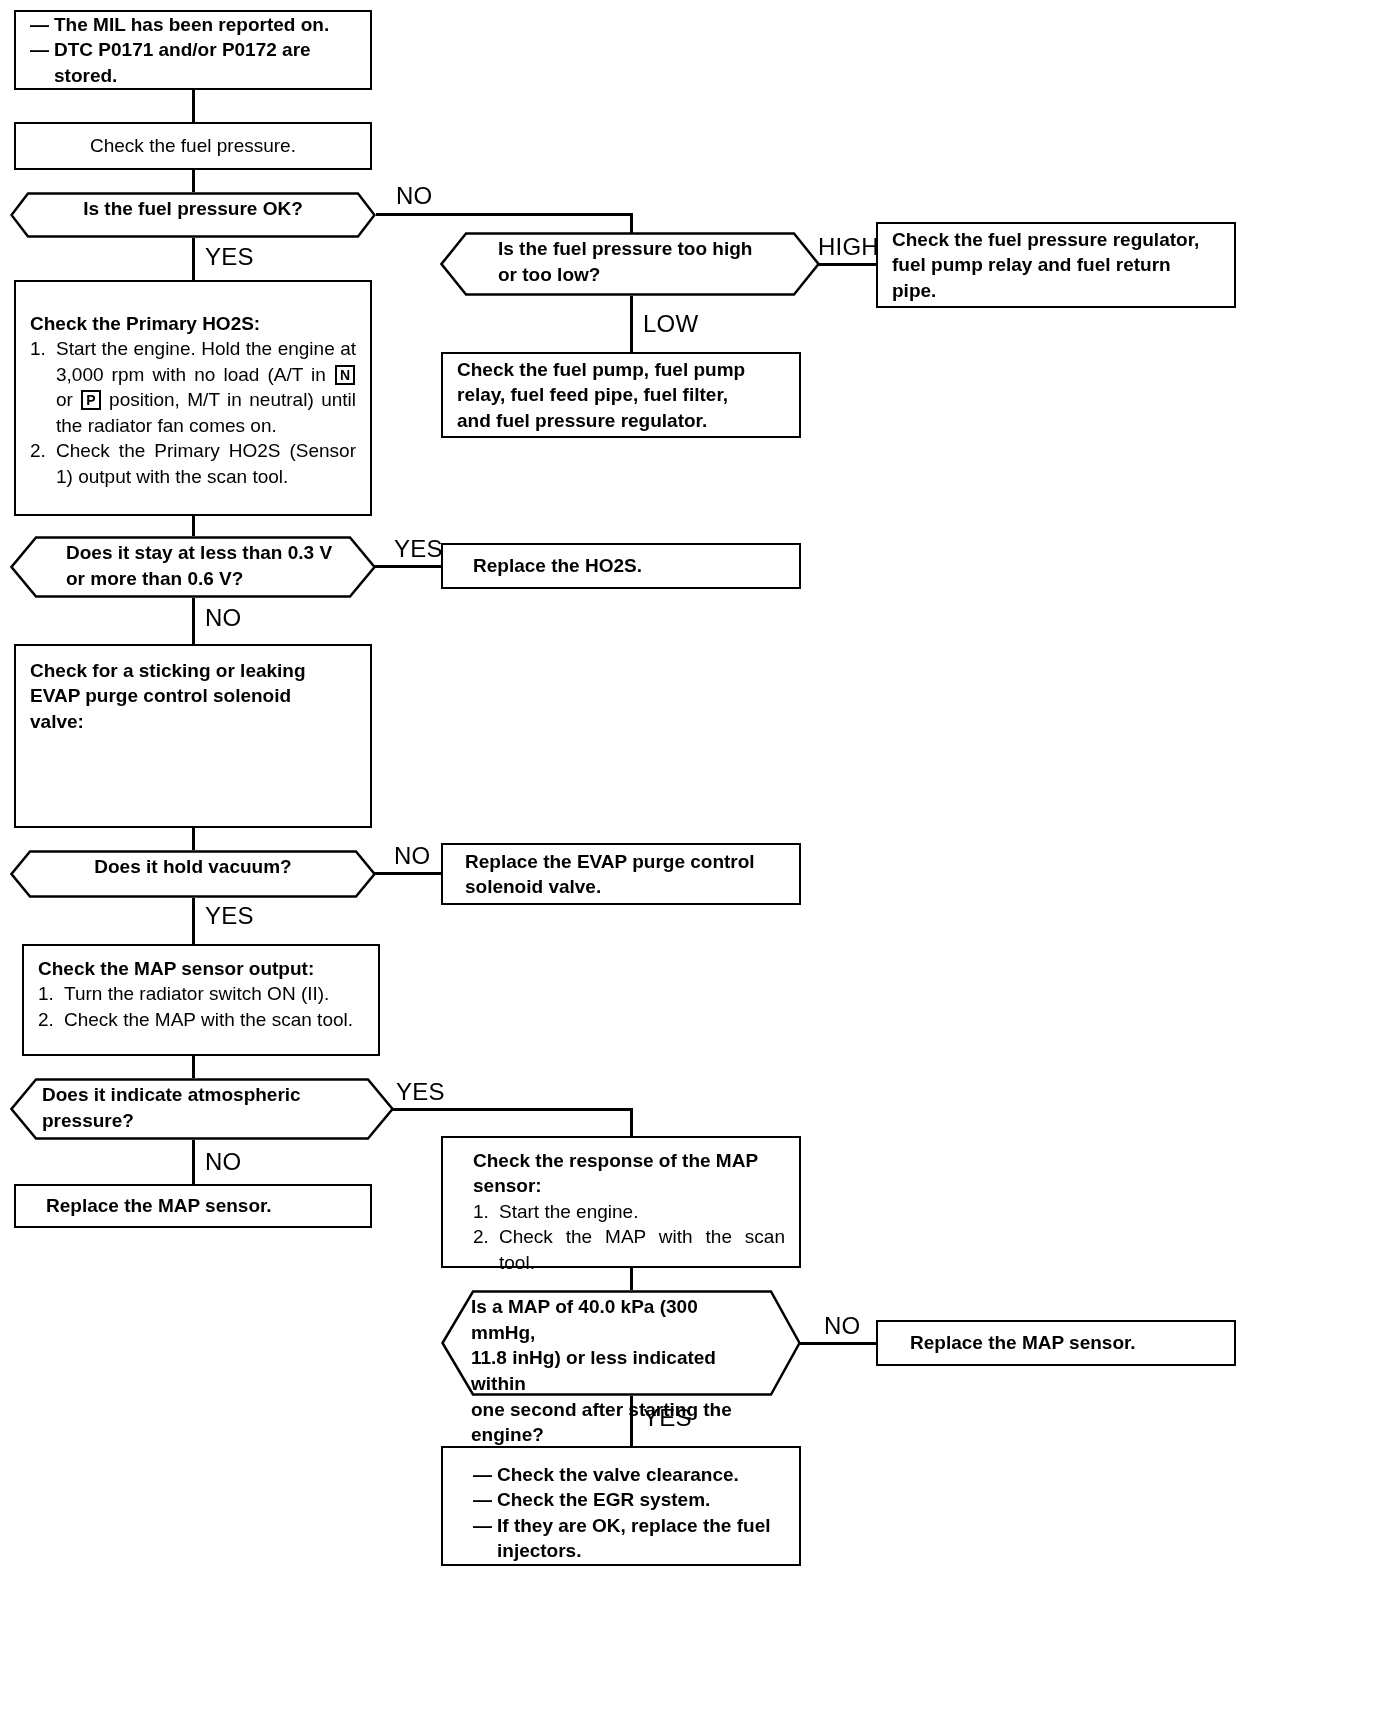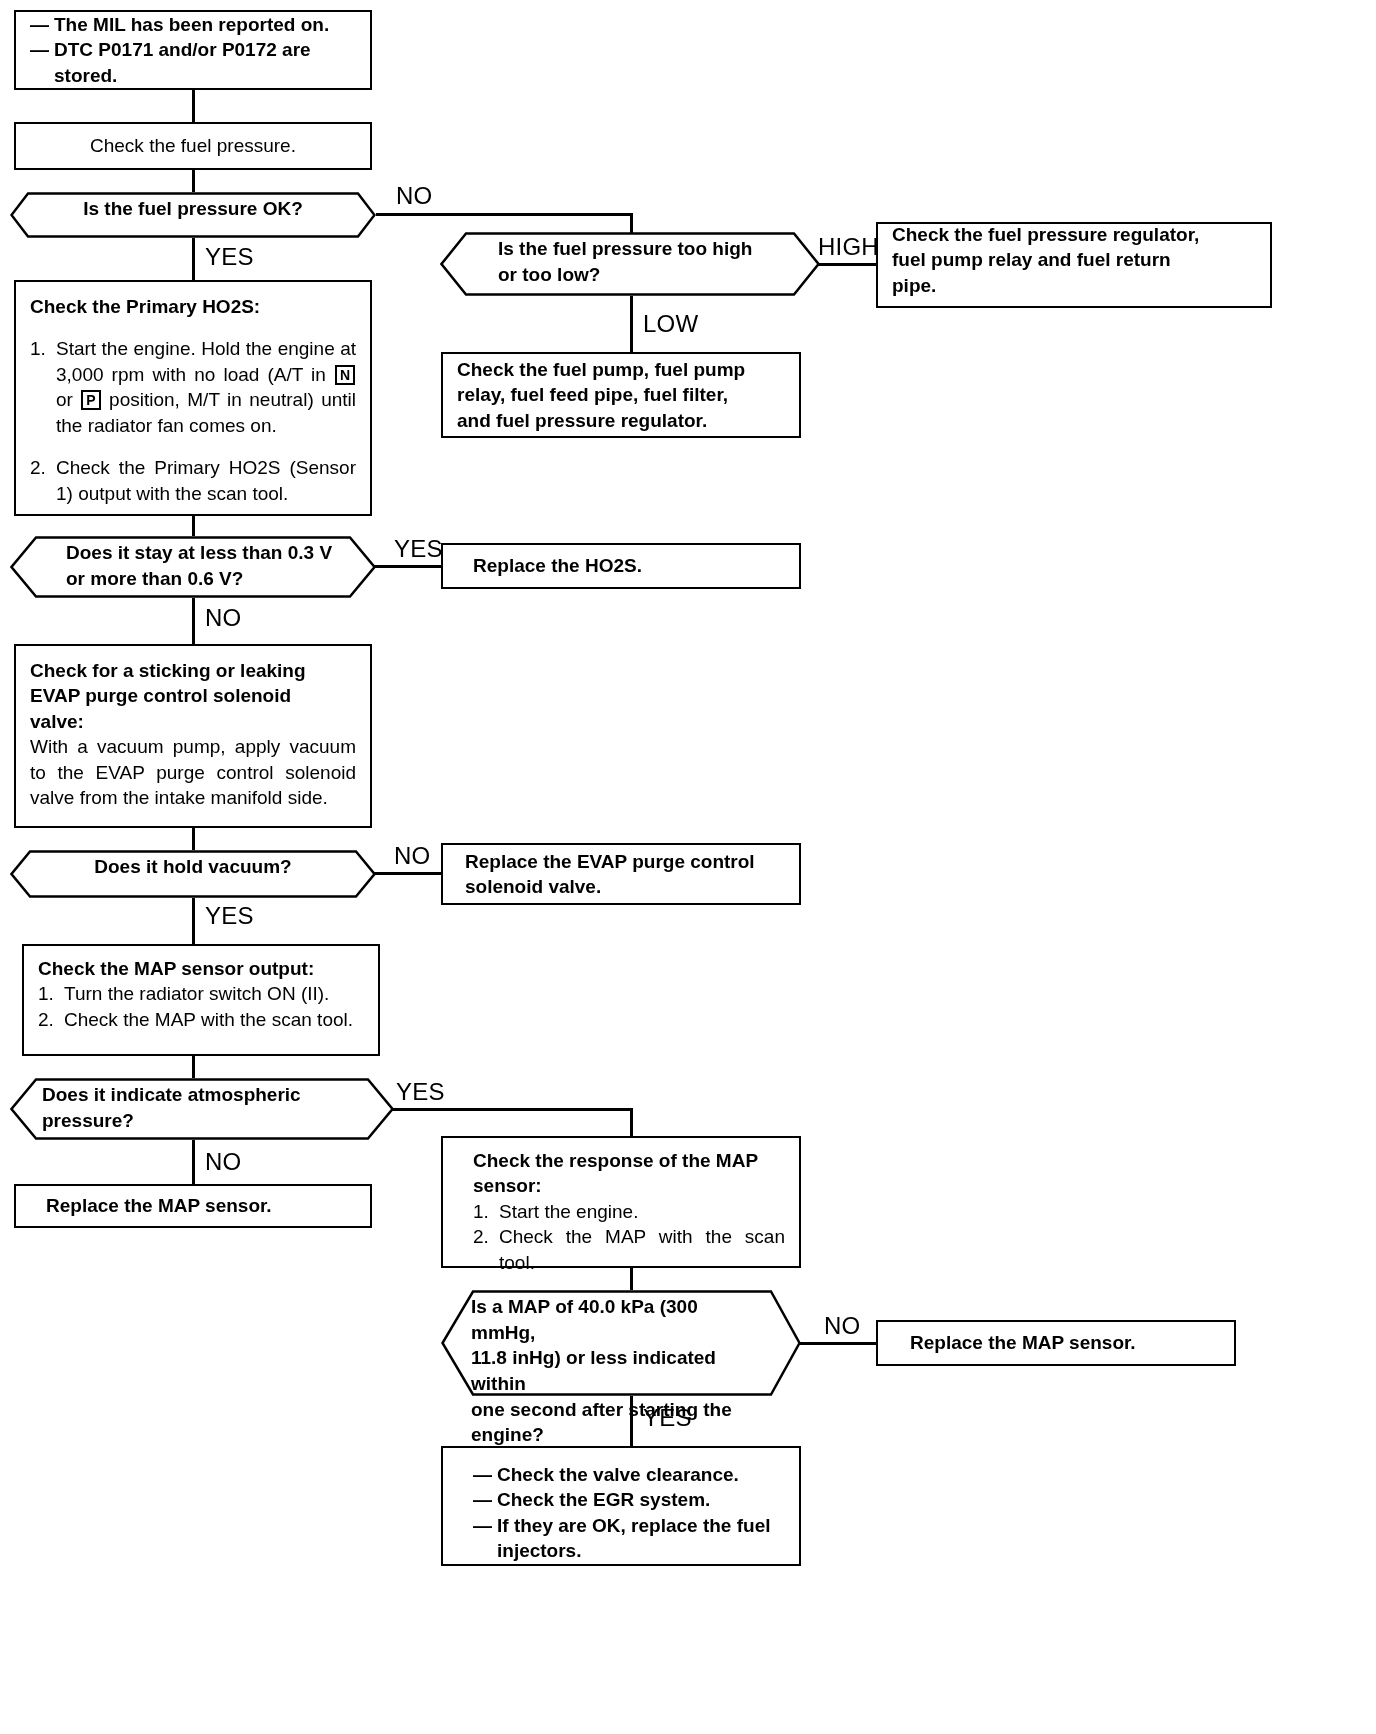--- a/index.html
+++ b/index.html
@@ -151,36 +151,36 @@
     </svg>
     <div class="hextext" style="padding-left:58px; padding-right:40px;">
       <span>Is the fuel pressure too high</span>
       <span>or too low?</span>
     </div>
   </div>
 
   <div class="ln" style="left:818px; top:263px; width:60px; height:2.5px;"></div>
   <div class="lbl" style="left:818px; top:233px;">HIGH</div>
 
-  <div class="box bold" style="left:876px; top:222px; width:396px; height:86px;justify-content:flex-end;">
+  <div class="box bold" style="left:876px; top:222px; width:360px; height:86px;">
     <div>Check the fuel pressure regulator,</div>
     <div>fuel pump relay and fuel return</div>
     <div>pipe.</div>
   </div>
 
   <div class="ln" style="left:630px; top:296px; width:2.5px; height:56px;"></div>
   <div class="lbl" style="left:643px; top:310px;">LOW</div>
 
   <div class="box bold" style="left:441px; top:352px; width:360px; height:86px;justify-content:center;">
     <div>Check the fuel pump, fuel pump</div>
     <div>relay, fuel feed pipe, fuel filter,</div>
     <div>and fuel pressure regulator.</div>
   </div>
 
-  <div class="box" style="left:14px; top:280px; width:358px; height:236px; justify-content:space-between; padding-top:12px;">
+  <div class="box" style="left:14px; top:280px; width:358px; height:236px; justify-content:center; padding-top:12px;">
     <div class="bold">Check the Primary HO2S:</div>
     <div class="row">
       <span class="marker">1.</span>
       <span class="rowtext just"><span>Start the engine. Hold the engine at 3,000 rpm with no load (A/T in </span><span class="gearbox">N</span><span> or </span><span class="gearbox">P</span><span> position, M/T in neutral) until the radiator fan comes on.</span></span>
     </div>
     <div class="row">
       <span class="marker">2.</span>
       <span class="rowtext just">Check the Primary HO2S (Sensor 1) output with the scan tool.</span>
     </div>
   </div>
@@ -204,21 +204,20 @@
     <div>Replace the HO2S.</div>
   </div>
 
   <div class="ln" style="left:192px; top:598px; width:2.5px; height:46px;"></div>
   <div class="lbl" style="left:205px; top:604px;">NO</div>
 
   <div class="box" style="left:14px; top:644px; width:358px; height:184px; justify-content:flex-start; padding-top:12px;">
     <div class="bold">Check for a sticking or leaking</div>
     <div class="bold">EVAP purge control solenoid</div>
     <div class="bold">valve:</div>
-    <div class="just">With a vacuum pump, apply vacuum to the EVAP purge control solenoid valve from the intake manifold side.</div>
   </div>
 
   <div class="ln" style="left:192px; top:828px; width:2.5px; height:22px;"></div>
 
   <div class="hex ctr" style="left:10px; top:850px; width:366px; height:48px;">
     <svg class="hexsvg" viewBox="0 0 366 48" preserveAspectRatio="none">
       <polygon points="20,1.5 346,1.5 364.5,24 346,46.5 20,46.5 1.5,24" fill="#fff" stroke="#000" stroke-width="2.5"></polygon>
     </svg>
     <div class="hextext">
       <span>Does it hold vacuum?</span>

